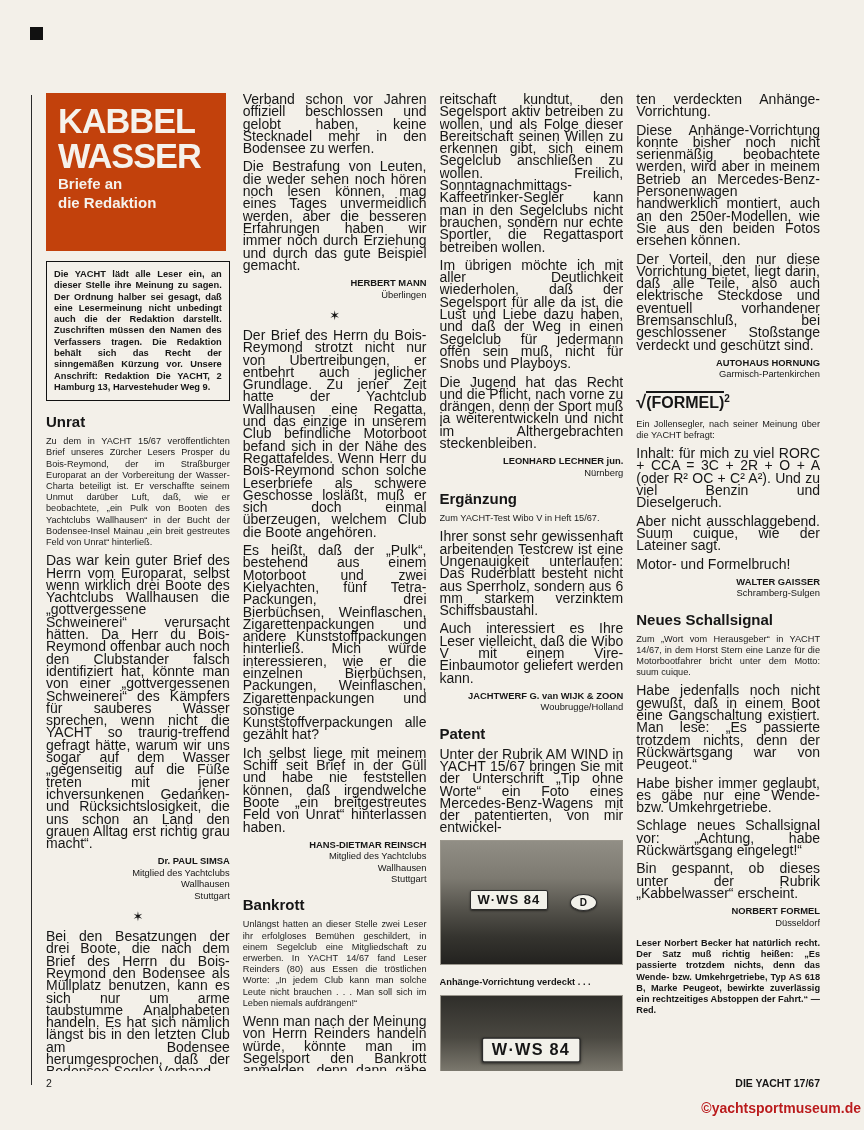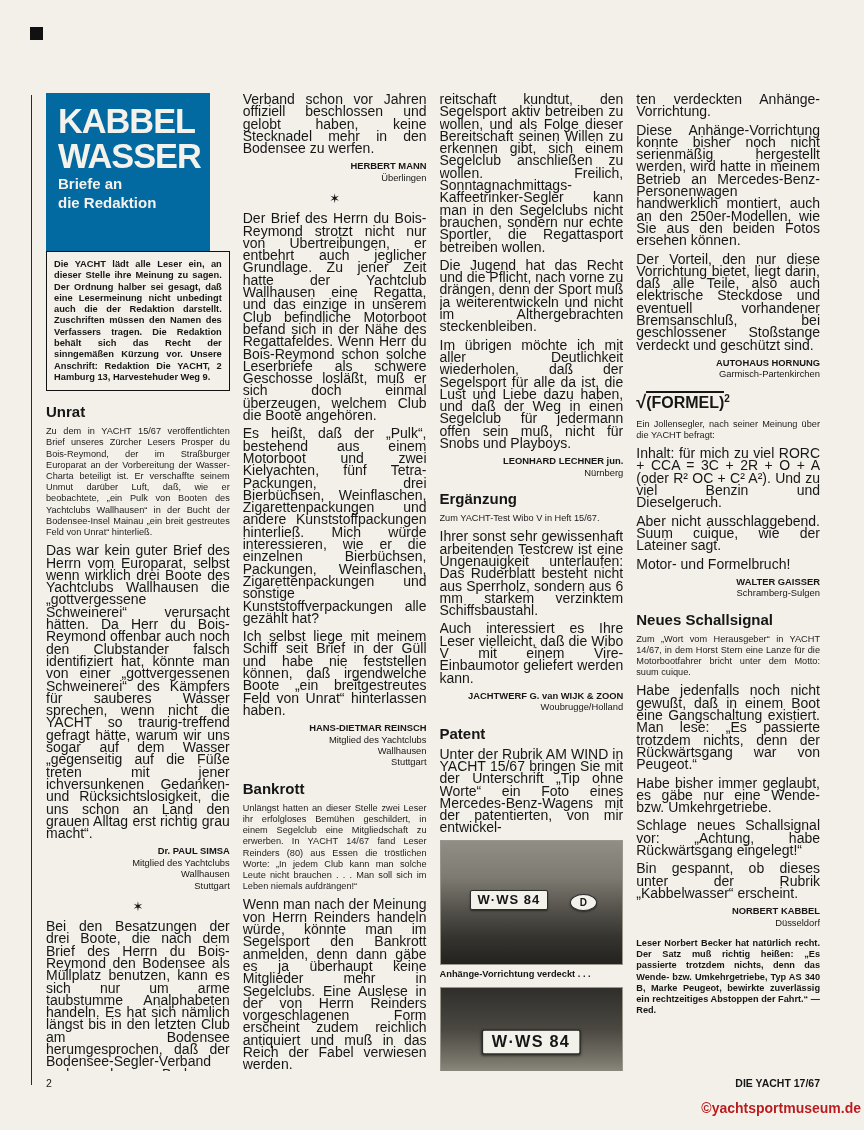--- a/index.html
+++ b/index.html
@@ -18,23 +18,24 @@
 
   .columns {
     position:absolute; left:46px; top:93px;
     width:774px; height:978px;
     display:flex; gap:13px;
   }
   .col { flex:1 1 0; overflow:hidden; height:100%; }
 
   
   .masthead {
-    background:#0369a1; color:#f5f2ec;
-    width:164px; height:158px;
+    background:#c2410c; color:#f5f2ec;
+    width:180px; height:158px;
     padding:10px 10px 8px 12px;
+    margin-bottom:10px;
   }
   .masthead-title {
     font-weight:bold; font-size:35px; line-height:35px;
     letter-spacing:-1px; transform-origin:left; transform:scaleX(0.98);
   }
   .masthead-sub { font-weight:bold; font-size:15px; line-height:17px; margin-top:2px; }
   .masthead-sub:first-of-type { margin-top:14px; }
 
   .intro-box {
     border:1.5px solid #111;
@@ -72,21 +73,21 @@
   }
   .photo1 .plate { left:16%; top:40%; }
   .photo2 .plate { left:50%; top:32%; transform:translateX(-50%) scale(1.25); }
   .dbadge {
     position:absolute; right:14%; top:43%;
     width:27px; height:17px; border-radius:50%;
     background:#f2f1ea; border:1px solid #2b2b2b;
     font-weight:bold; font-size:10px; line-height:15px; text-align:center;
     box-shadow:0 1px 2px rgba(0,0,0,.5);
   }
-  .caption { font-size:9.3px; font-weight:bold; margin:4px 0 8px; }
+  .caption { font-size:9.3px; font-weight:bold; margin:12px 0 8px; }
 
   
   .formula-heading { font-size:16px; font-weight:bold; margin:12px 0 6px; }
   .formula-heading .rad { font-size:18px; }
   .formula-heading .vinc { border-top:2px solid #161616; padding-top:1px;text-align:right; }
   .formula-heading sup { font-size:10px; }
 
   p.note { font-size:9.2px; line-height:11.2px; font-weight:bold; text-align:justify; margin-top:10px; }
 
   .footer {
@@ -131,20 +132,21 @@
         <div>Mitglied des Yachtclubs</div>
         <div>Wallhausen</div>
         <div>Stuttgart</div>
       </div>
       <div class="star-divider">✶</div>
       <p class="body">Bei den Besatzungen der drei Boote, die nach dem Brief des Herrn du Bois-Reymond den Bodensee als Müllplatz benutzen, kann es sich nur um arme taubstumme Analphabeten handeln. Es hat sich nämlich längst bis in den letzten Club am Bodensee herumgesprochen, daß der Bodensee-Segler-Verband und der Bodensee-Motorboot-</p>
     </div>
 
     <div class="col">
       <p class="body">Verband schon vor Jahren offiziell beschlossen und gelobt haben, keine Stecknadel mehr in den Bodensee zu werfen.</p>
+      <p class="body">Die Bestrafung von Leuten, die weder sehen noch hören noch lesen können, mag eines Tages unvermeidlich werden, aber die besseren Erfahrungen haben wir immer noch durch Erziehung und durch das gute Beispiel gemacht.</p>
       <div class="sig">
         <div class="name">HERBERT MANN</div>
         <div>Überlingen</div>
       </div>
       <div class="star-divider">✶</div>
       <p class="body">Der Brief des Herrn du Bois-Reymond strotzt nicht nur von Übertreibungen, er entbehrt auch jeglicher Grundlage. Zu jener Zeit hatte der Yachtclub Wallhausen eine Regatta, und das einzige in unserem Club befindliche Motorboot befand sich in der Nähe des Regattafeldes. Wenn Herr du Bois-Reymond schon solche Leserbriefe als schwere Geschosse losläßt, muß er sich doch einmal überzeugen, welchem Club die Boote angehören.</p>
       <p class="body">Es heißt, daß der „Pulk“, bestehend aus einem Motorboot und zwei Kielyachten, fünf Tetra-Packungen, drei Bierbüchsen, Weinflaschen, Zigarettenpackungen und andere Kunststoffpackungen hinterließ. Mich würde interessieren, wie er die einzelnen Bierbüchsen, Packungen, Weinflaschen, Zigarettenpackungen und sonstige Kunststoffverpackungen alle gezählt hat?</p>
       <p class="body">Ich selbst liege mit meinem Schiff seit Brief in der Güll und habe nie feststellen können, daß irgendwelche Boote „ein breitgestreutes Feld von Unrat“ hinterlassen haben.</p>
       <div class="sig">
         <div class="name">HANS-DIETMAR REINSCH</div>
@@ -153,22 +155,22 @@
         <div>Stuttgart</div>
       </div>
       <div class="heading">Bankrott</div>
       <p class="lead">Unlängst hatten an dieser Stelle zwei Leser ihr erfolgloses Bemühen geschildert, in einem Segelclub eine Mitgliedschaft zu erwerben. In YACHT 14/67 fand Leser Reinders (80) aus Essen die tröstlichen Worte: „In jedem Club kann man solche Leute nicht brauchen . . . Man soll sich im Leben niemals aufdrängen!“</p>
       <p class="body">Wenn man nach der Meinung von Herrn Reinders handeln würde, könnte man im Segelsport den Bankrott anmelden, denn dann gäbe es ja überhaupt keine Mitglieder mehr in Segelclubs. Eine Auslese in der von Herrn Reinders vorgeschlagenen Form erscheint zudem reichlich antiquiert und muß in das Reich der Fabel verwiesen werden.</p>
       <p class="body">Es hat nichts mit Aufdrängeln zu tun, wenn man seine Be-</p>
     </div>
 
     <div class="col">
       <p class="body">reitschaft kundtut, den Segelsport aktiv betreiben zu wollen, und als Folge dieser Bereitschaft seinen Willen zu erkennen gibt, sich einem Segelclub anschließen zu wollen. Freilich, Sonntagnachmittags-Kaffeetrinker-Segler kann man in den Segelclubs nicht brauchen, sondern nur echte Sportler, die Regattasport betreiben wollen.</p>
+      <p class="body">Im übrigen möchte ich mit aller Deutlichkeit wiederholen, daß der Segelsport für alle da ist, die Lust und Liebe dazu haben, und daß der Weg in einen Segelclub für jedermann offen sein muß, nicht für Snobs und Playboys.</p>
       <p class="body">Die Jugend hat das Recht und die Pflicht, nach vorne zu drängen, denn der Sport muß ja weiterentwickeln und nicht im Althergebrachten steckenbleiben.</p>
-      <p class="body">Im übrigen möchte ich mit aller Deutlichkeit wiederholen, daß der Segelsport für alle da ist, die Lust und Liebe dazu haben, und daß der Weg in einen Segelclub für jedermann offen sein muß, nicht für Snobs und Playboys.</p>
       <div class="sig">
         <div class="name">LEONHARD LECHNER jun.</div>
         <div>Nürnberg</div>
       </div>
       <div class="heading">Ergänzung</div>
       <p class="lead">Zum YACHT-Test Wibo V in Heft 15/67.</p>
       <p class="body">Ihrer sonst sehr gewissenhaft arbeitenden Testcrew ist eine Ungenauigkeit unterlaufen: Das Ruderblatt besteht nicht aus Sperrholz, sondern aus 6 mm starkem verzinktem Schiffsbaustahl.</p>
       <p class="body">Auch interessiert es Ihre Leser vielleicht, daß die Wibo V mit einem Vire-Einbaumotor geliefert werden kann.</p>
       <div class="sig">
         <div class="name">JACHTWERF G. van WIJK &amp; ZOON</div>
@@ -184,21 +186,21 @@
       <div class="caption">Anhänge-Vorrichtung verdeckt . . .</div>
 
       <div class="photo photo2">
         <span class="plate">W·WS 84</span>
       </div>
       <div class="caption">. . . und unverdeckt</div>
     </div>
 
     <div class="col">
       <p class="body">ten verdeckten Anhänge-Vorrichtung.</p>
-      <p class="body">Diese Anhänge-Vorrichtung konnte bisher noch nicht serienmäßig hergestellt werden, wird hatte in meinem Betrieb an Mercedes-Benz-Personenwagen handwerklich montiert, auch an den 250er-Modellen, wie Sie aus den beiden Fotos ersehen können.</p>
+      <p class="body">Diese Anhänge-Vorrichtung konnte bisher noch nicht serienmäßig beobachtete werden, wird aber in meinem Betrieb an Mercedes-Benz-Personenwagen handwerklich montiert, auch an den 250er-Modellen, wie Sie aus den beiden Fotos ersehen können.</p>
       <p class="body">Der Vorteil, den nur diese Vorrichtung bietet, liegt darin, daß alle Teile, also auch elektrische Steckdose und eventuell vorhandener Bremsanschluß, bei geschlossener Stoßstange verdeckt und geschützt sind.</p>
       <div class="sig">
         <div class="name">AUTOHAUS HORNUNG</div>
         <div>Garmisch-Partenkirchen</div>
       </div>
 
       <div class="formula-heading">
         <span class="rad">√</span><span class="vinc">(FORMEL)</span><sup>2</sup>
       </div>
       <p class="lead">Ein Jollensegler, nach seiner Meinung über die YACHT befragt:</p>
@@ -210,24 +212,24 @@
         <div>Schramberg-Sulgen</div>
       </div>
 
       <div class="heading">Neues Schallsignal</div>
       <p class="lead">Zum „Wort vom Herausgeber“ in YACHT 14/67, in dem Horst Stern eine Lanze für die Motorbootfahrer bricht unter dem Motto: suum cuique.</p>
       <p class="body">Habe jedenfalls noch nicht gewußt, daß in einem Boot eine Gangschaltung existiert. Man lese: „Es passierte trotzdem nichts, denn der Rückwärtsgang war von Peugeot.“</p>
       <p class="body">Habe bisher immer geglaubt, es gäbe nur eine Wende- bzw. Umkehrgetriebe.</p>
       <p class="body">Schlage neues Schallsignal vor: „Achtung, habe Rückwärtsgang eingelegt!“</p>
       <p class="body">Bin gespannt, ob dieses unter der Rubrik „Kabbelwasser“ erscheint.</p>
       <div class="sig">
-        <div class="name">NORBERT KABBEL</div>
+        <div class="name">NORBERT FORMEL</div>
         <div>Düsseldorf</div>
       </div>
-      <p class="note">Leser Norbert Becker hat natürlich recht. Der Satz muß richtig heißen: „Es passierte trotzdem nichts, denn das Wende- bzw. Umkehrgetriebe, Typ AS 340 B, Marke Peugeot, bewirkte zuverlässig ein rechtzeitiges Abstoppen der Fahrt.“ — Red.</p>
+      <p class="note">Leser Norbert Becker hat natürlich recht. Der Satz muß richtig heißen: „Es passierte trotzdem nichts, denn das Wende- bzw. Umkehrgetriebe, Typ AS 618 B, Marke Peugeot, bewirkte zuverlässig ein rechtzeitiges Abstoppen der Fahrt.“ — Red.</p>
     </div>
   </div>
 
   <div class="footer">
     <span class="pageno">2</span>
     <span class="mag">DIE YACHT 17/67</span>
   </div>
 
   <div class="watermark">©yachtsportmuseum.de</div>
 </div>

